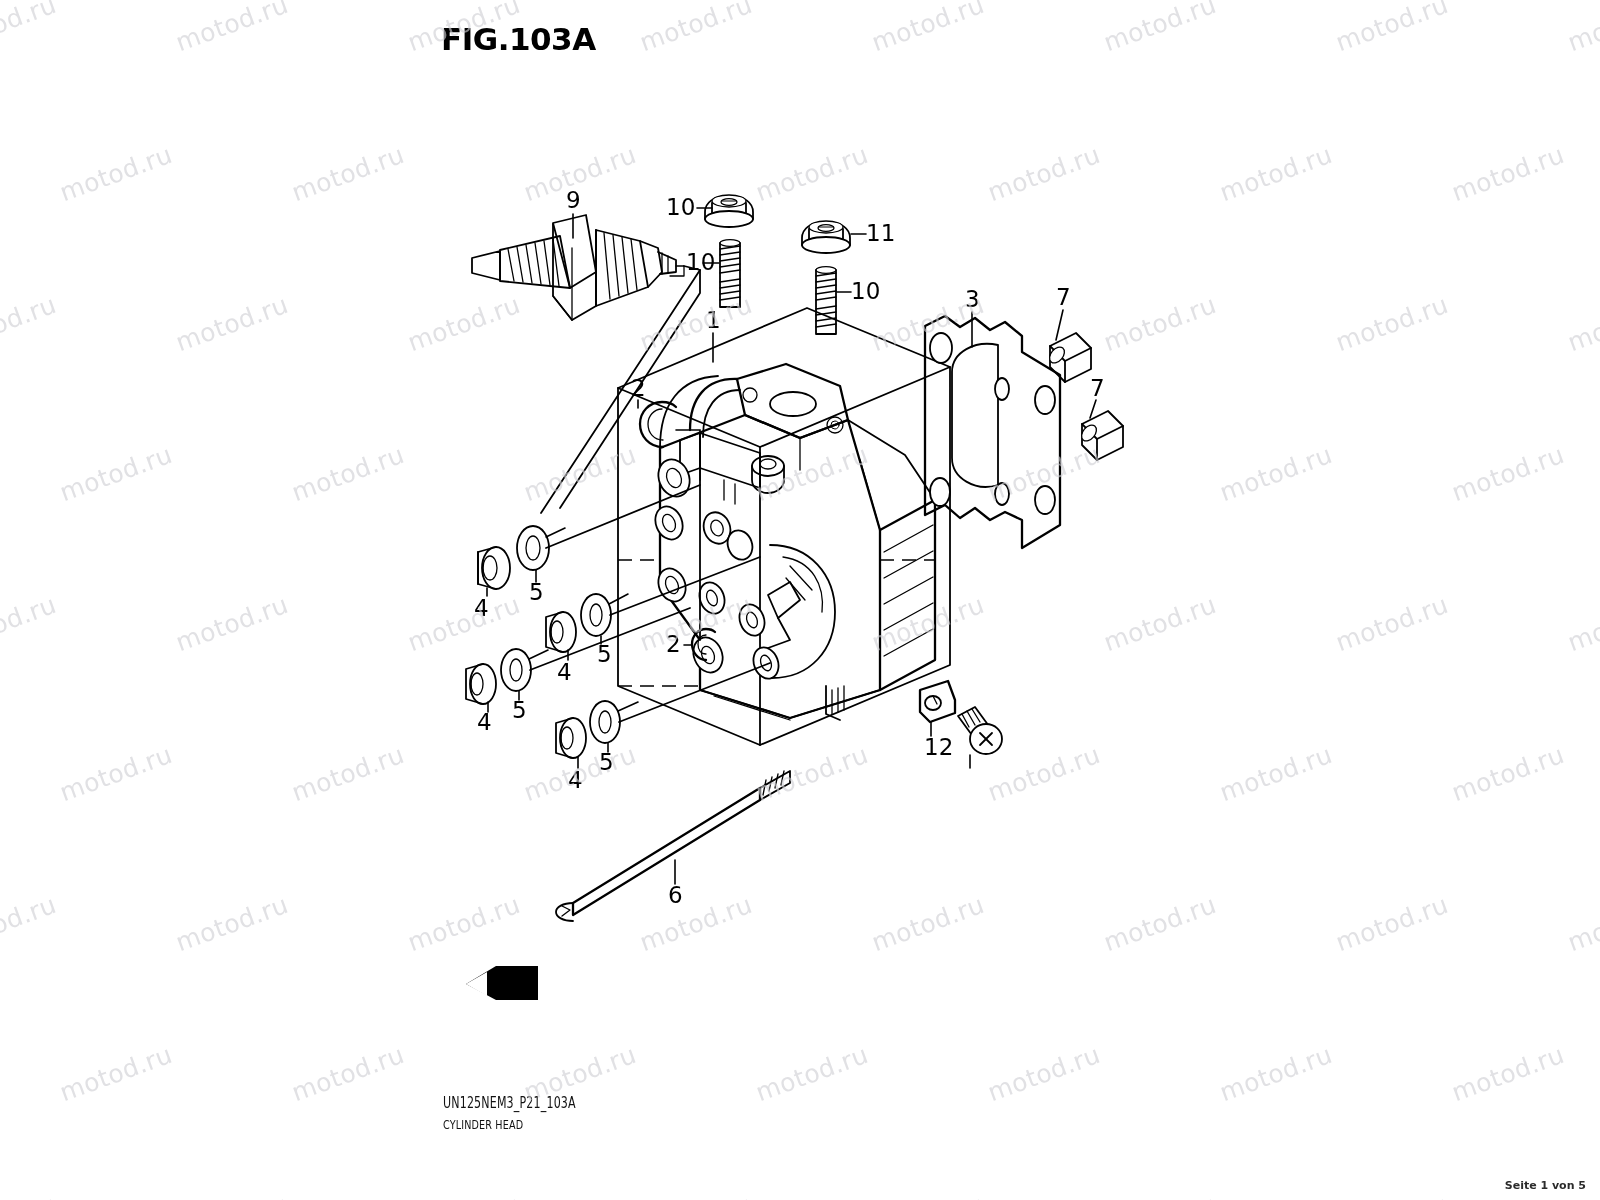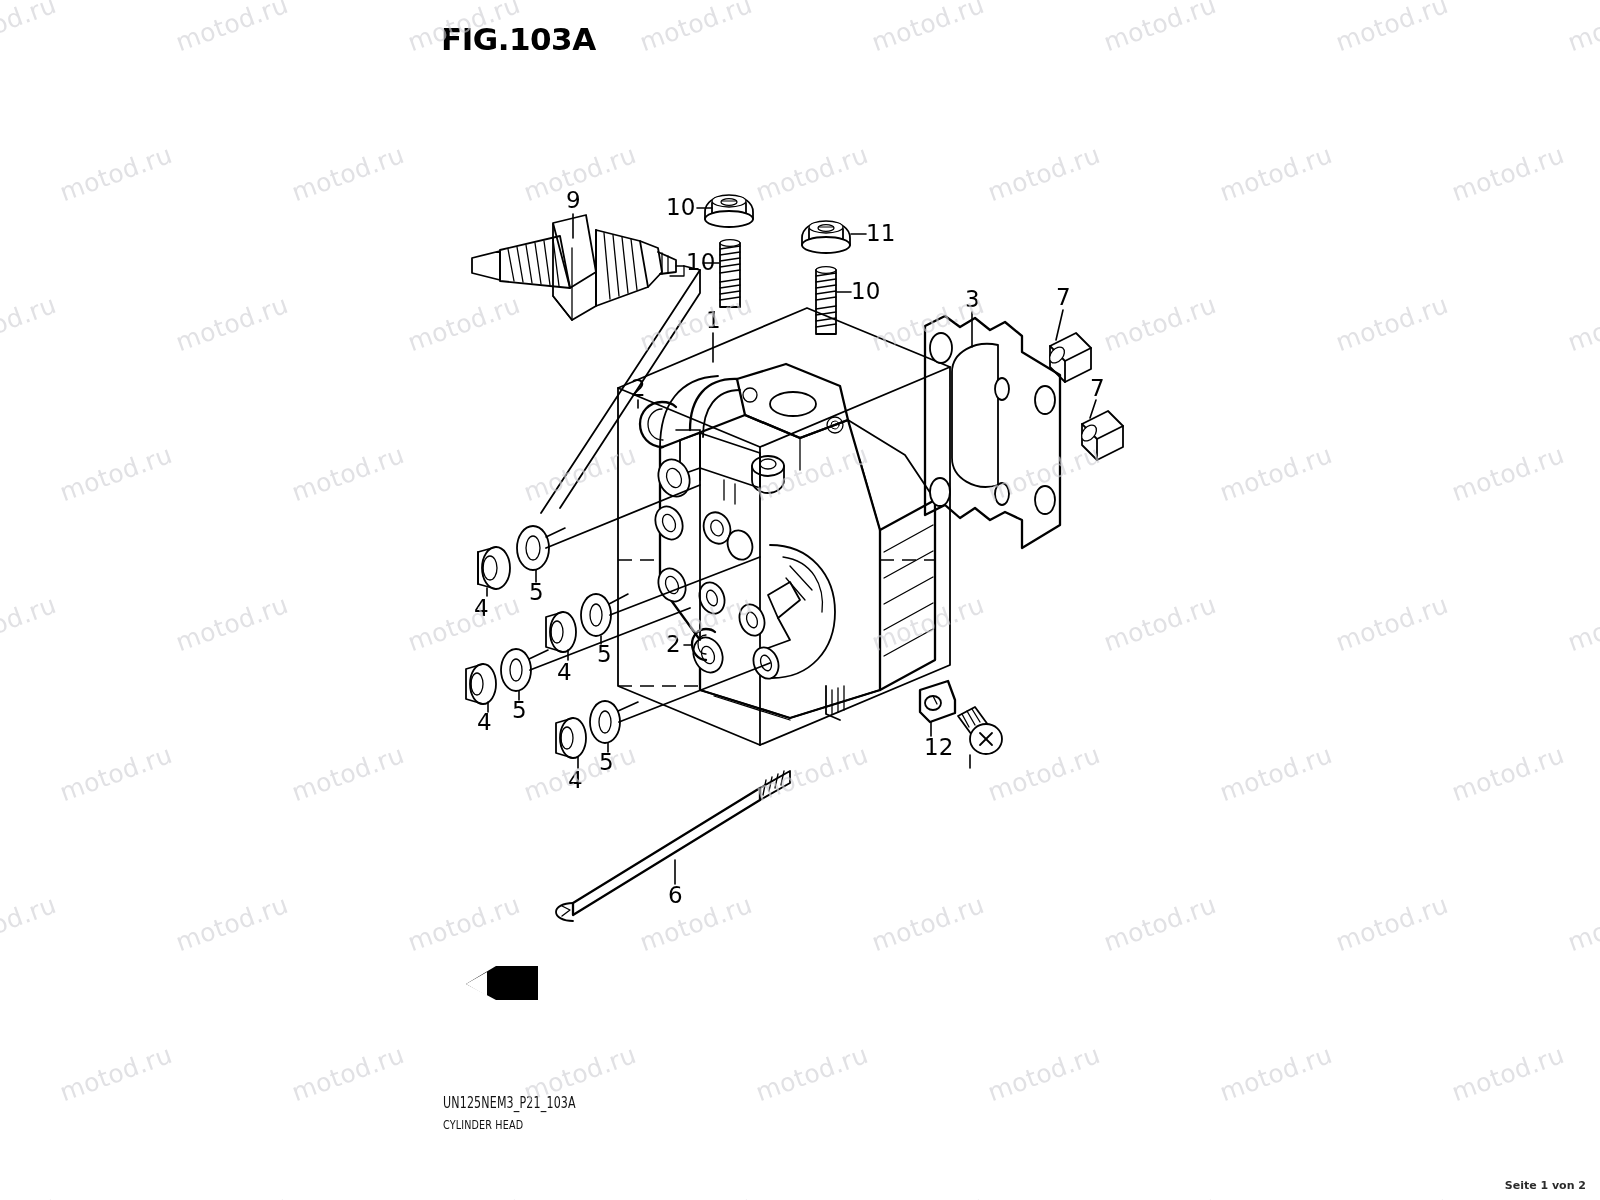--- a/index.html
+++ b/index.html
@@ -473,21 +473,21 @@
 
   </svg>
 
   <div id="fig-title">FIG.103A</div>
 
   <div id="caption">
     <span class="code">UN125NEM3_P21_103A</span>
     <span class="subtitle">CYLINDER HEAD</span>
   </div>
 
-  <div id="page-indicator">Seite 1 von 2</div>
+  <div id="page-indicator">Seite 1 von 5</div>
 
   <div id="watermark-layer">
       <span class="wm" style="left: -60px; top: 30px;">motod.ru</span>
       <span class="wm" style="left: 172px; top: 30px;">motod.ru</span>
       <span class="wm" style="left: 404px; top: 30px;">motod.ru</span>
       <span class="wm" style="left: 636px; top: 30px;">motod.ru</span>
       <span class="wm" style="left: 868px; top: 30px;">motod.ru</span>
       <span class="wm" style="left: 1100px; top: 30px;">motod.ru</span>
       <span class="wm" style="left: 1332px; top: 30px;">motod.ru</span>
       <span class="wm" style="left: 1564px; top: 30px;">motod.ru</span>

